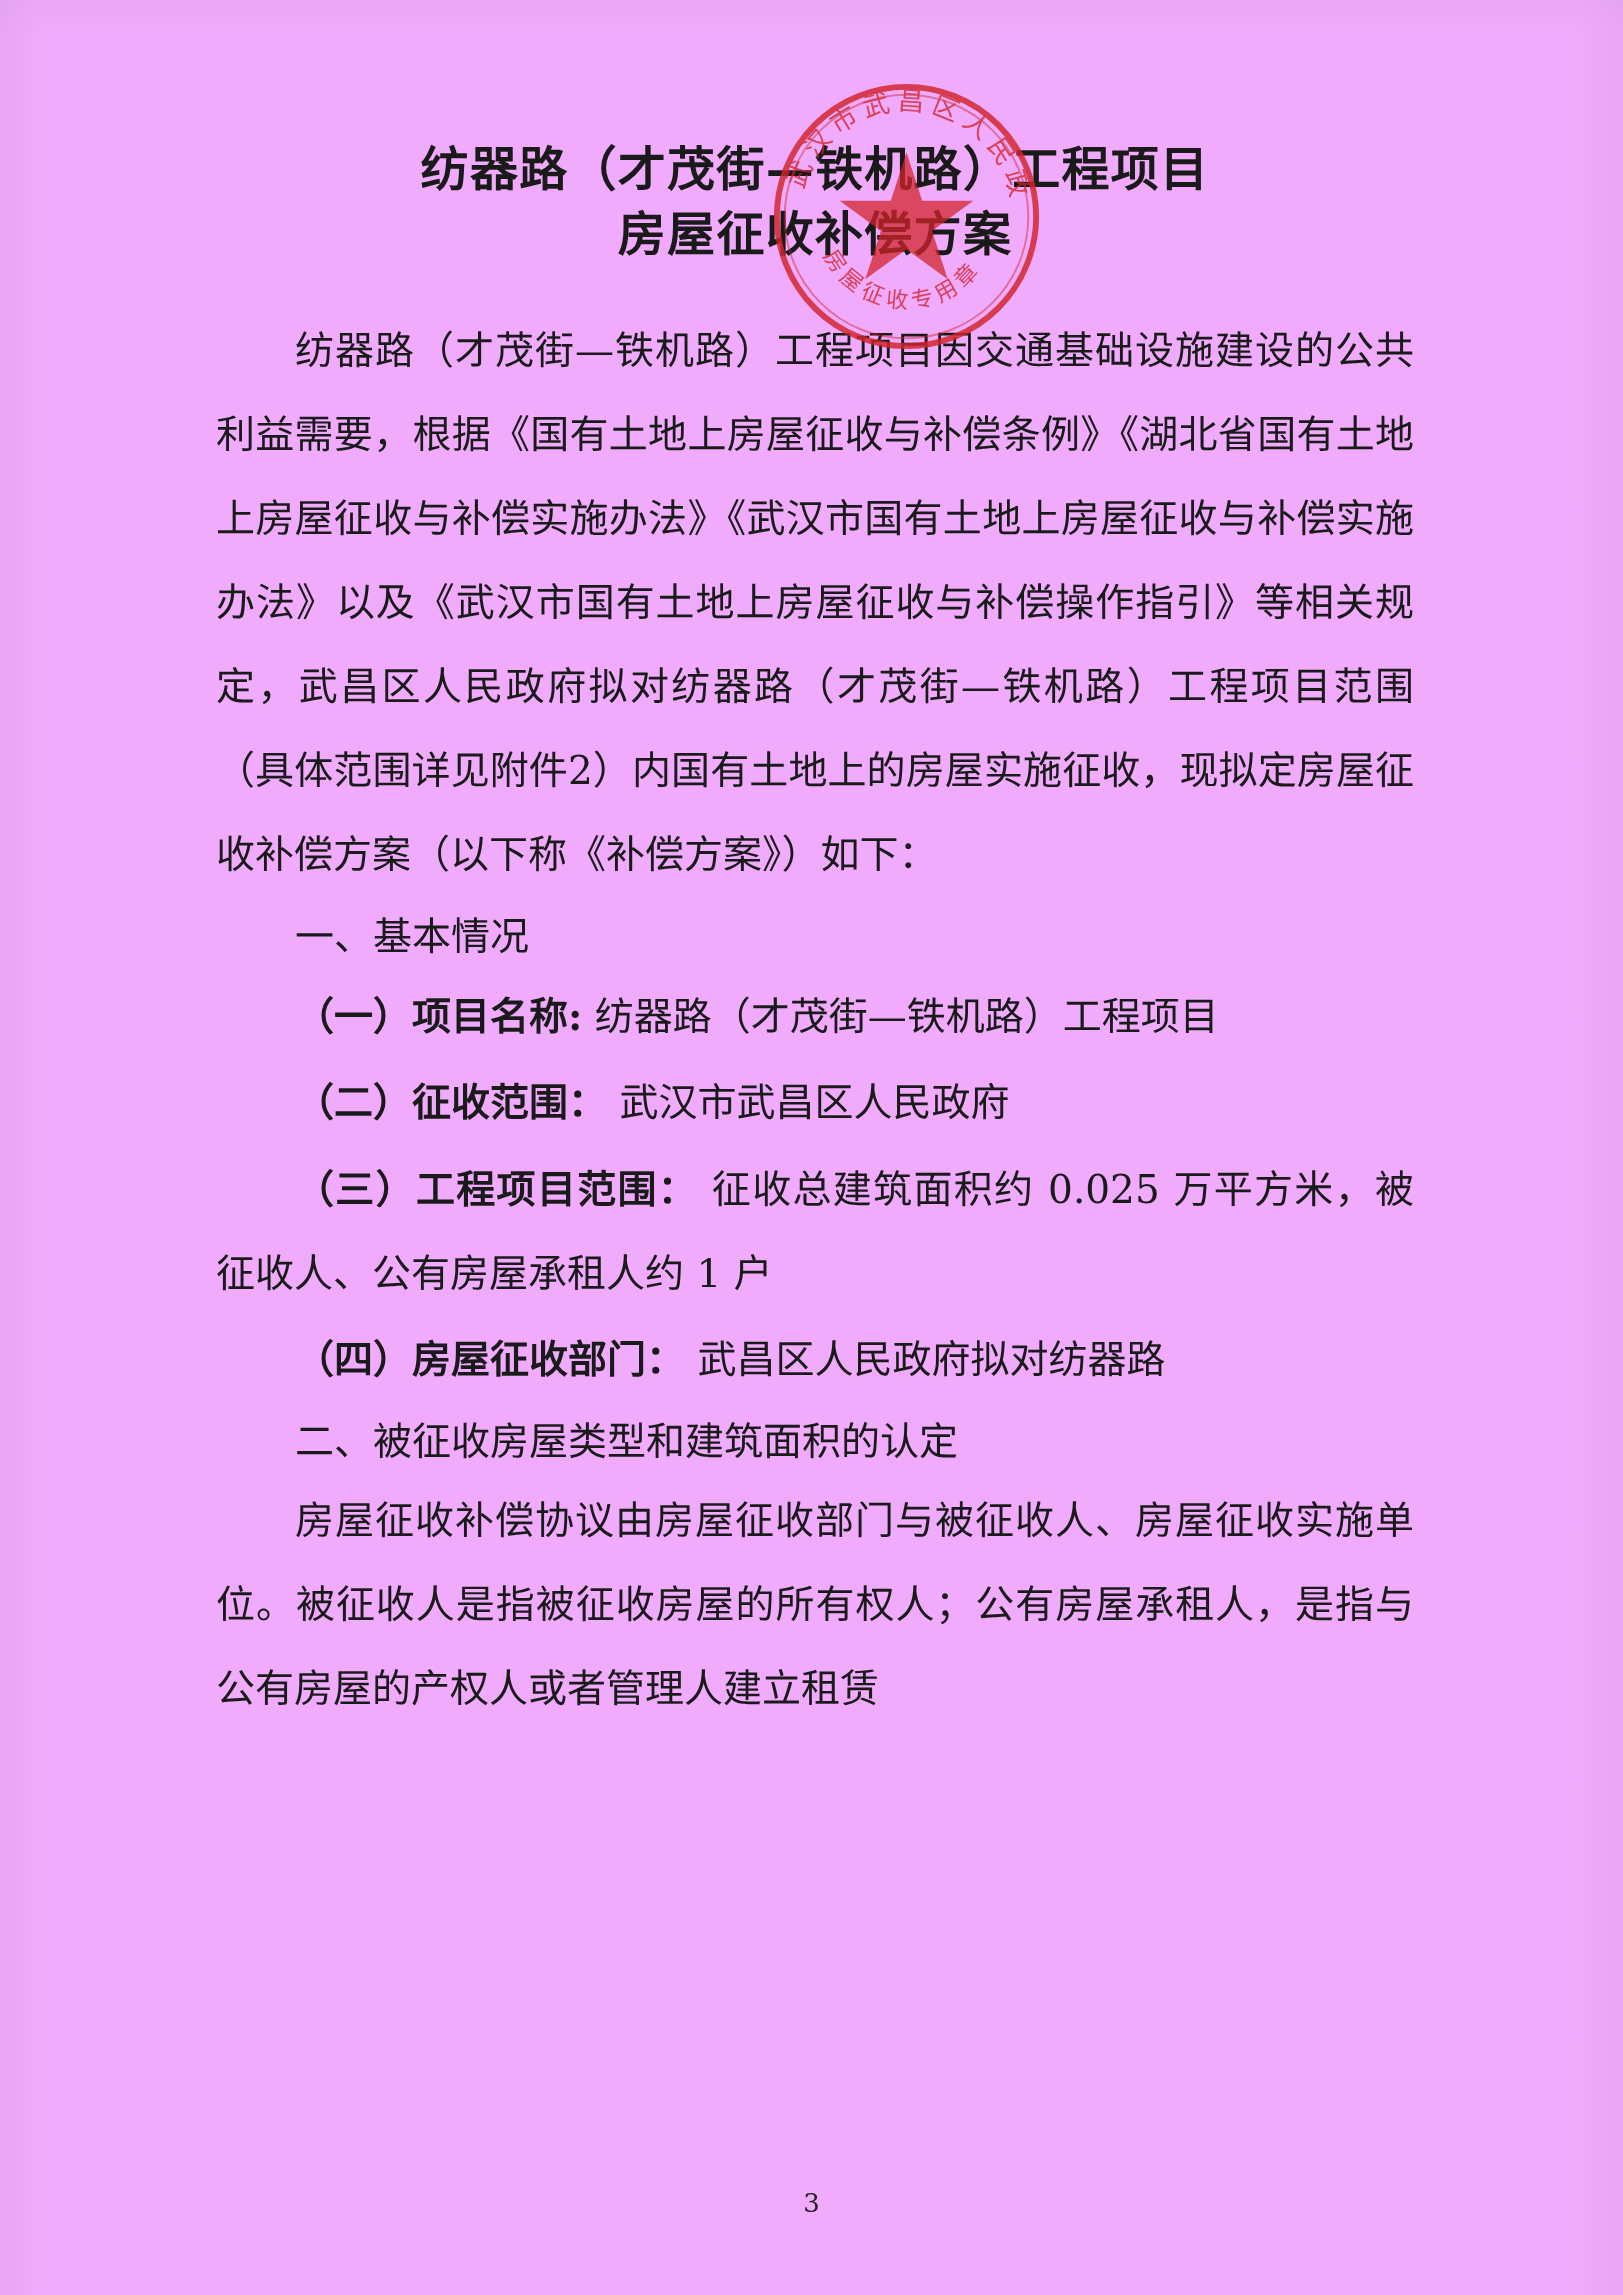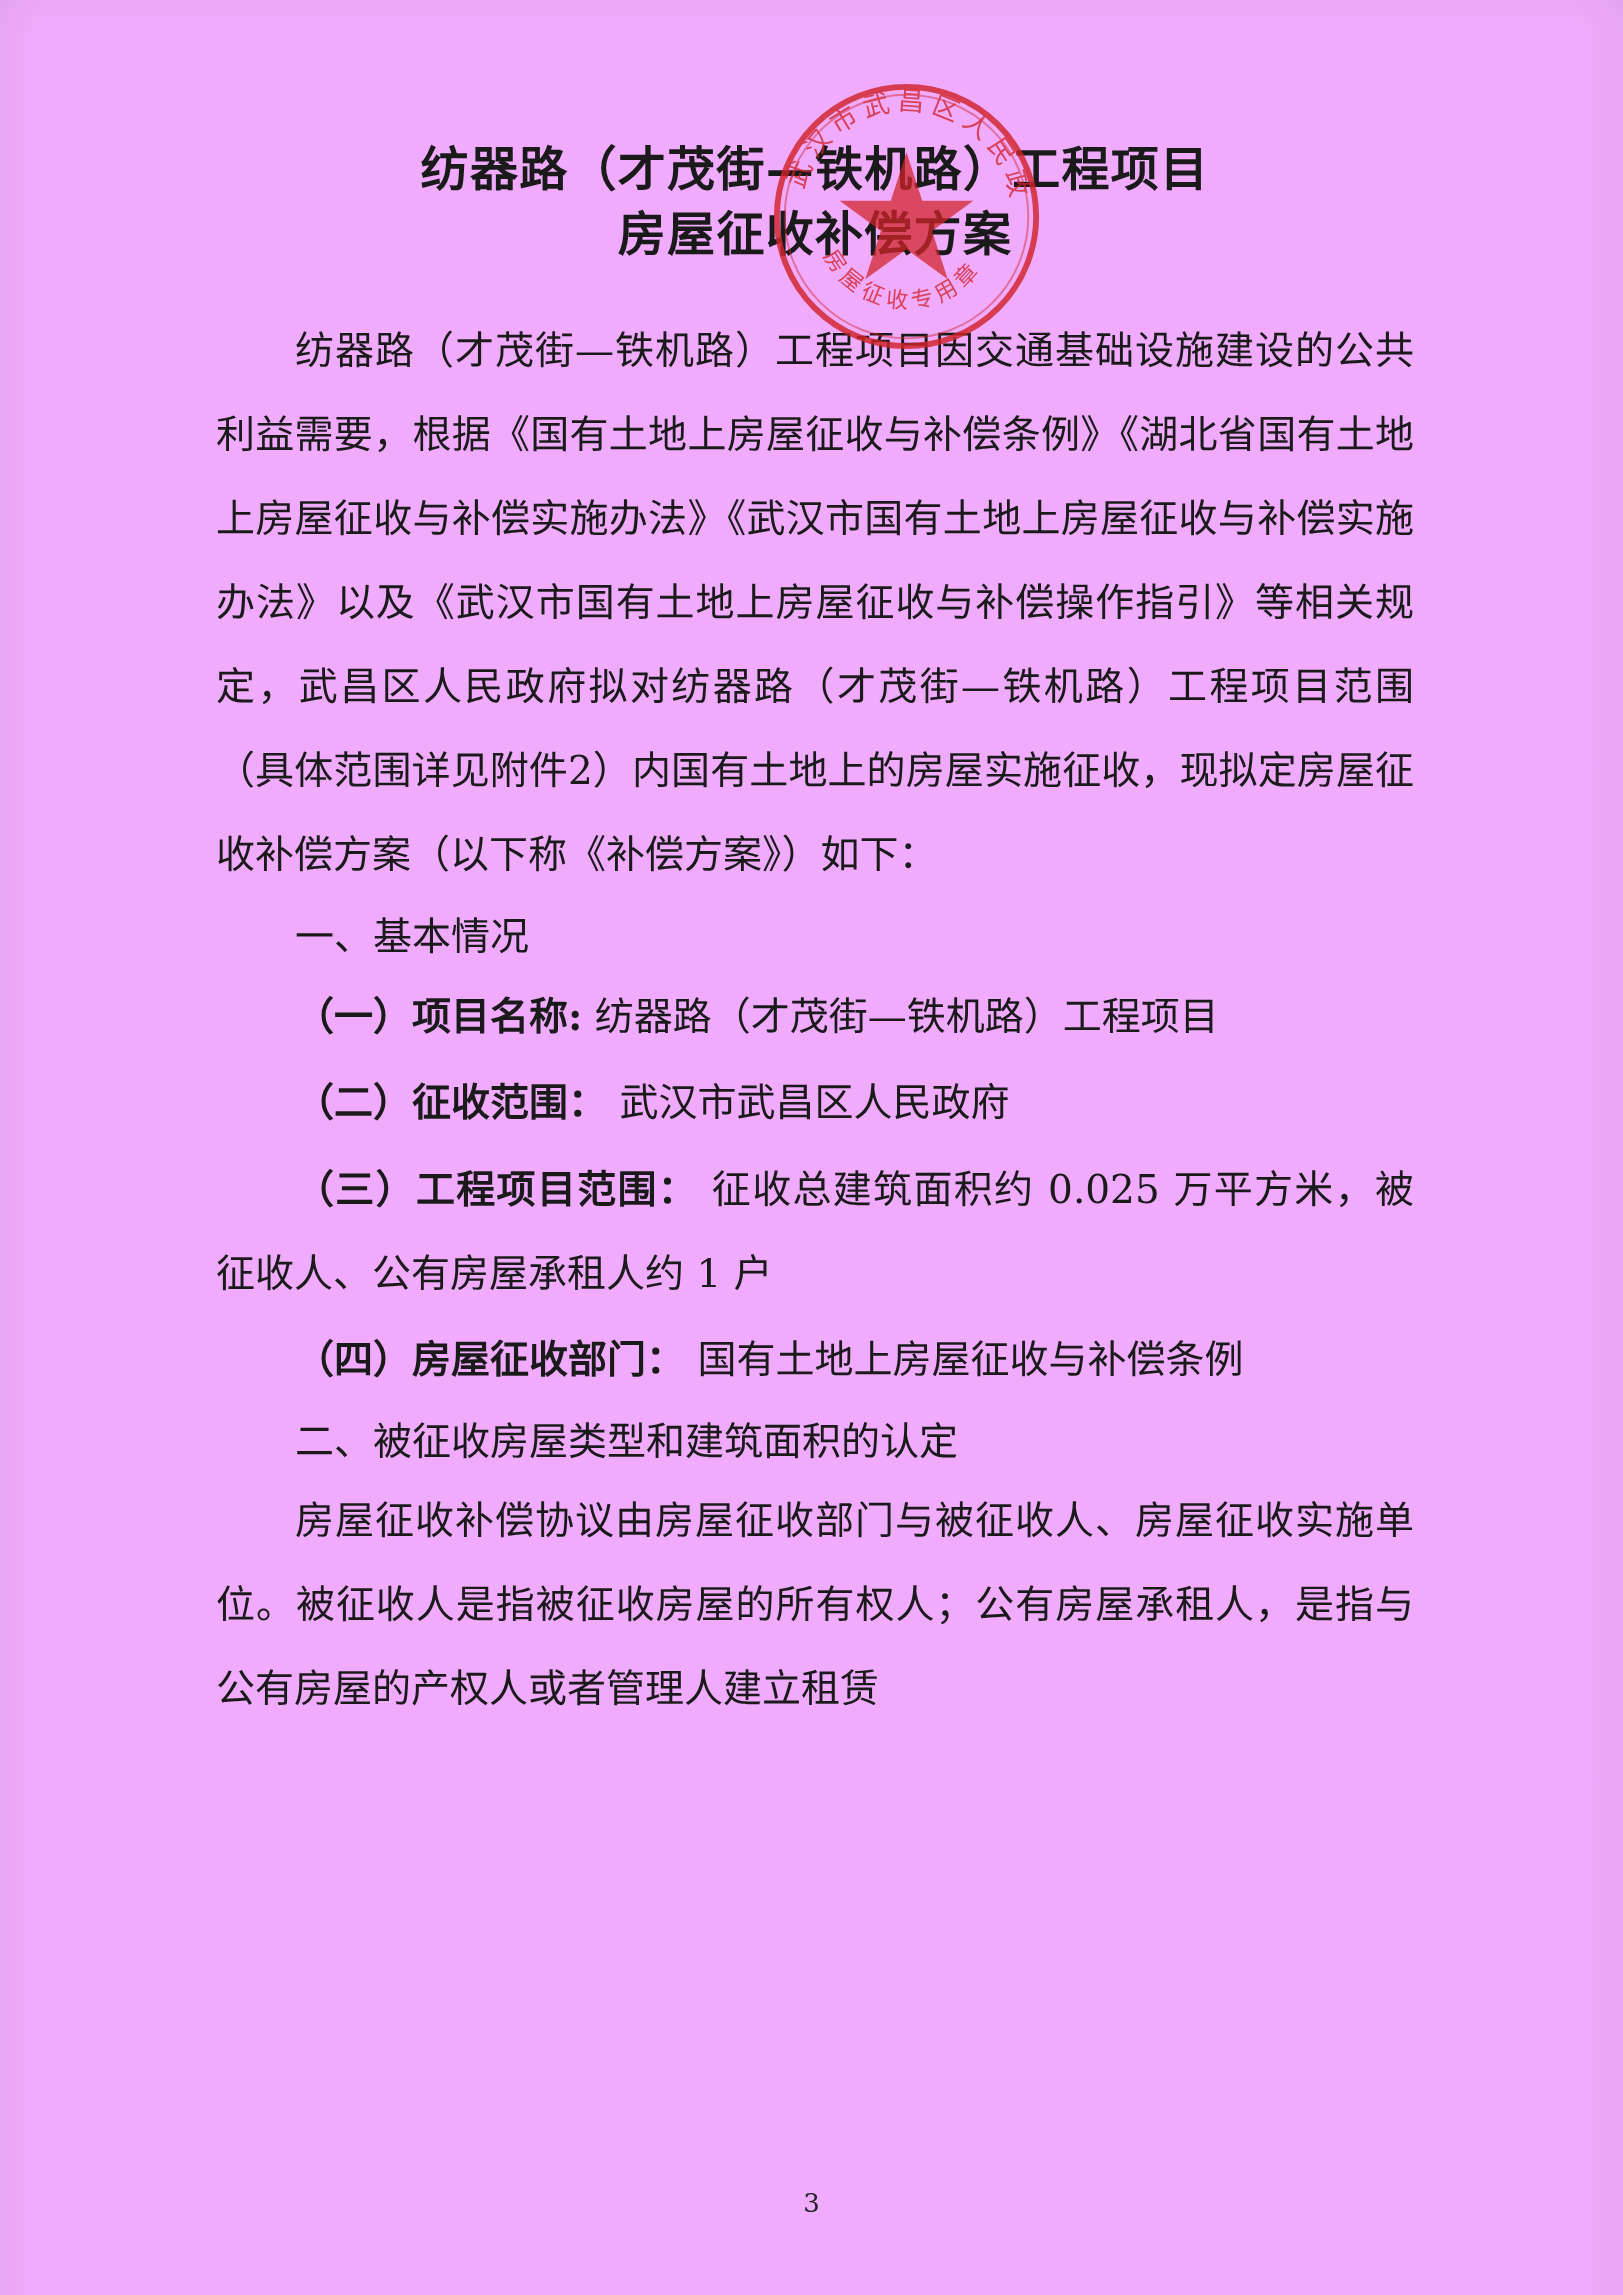--- a/index.html
+++ b/index.html
@@ -123,21 +123,21 @@
         <span>武汉市武昌区人民政府</span>
       </p>
 
       <p class="para">
         <span class="lbl">（三）工程项目范围：</span>
         <span>征收总建筑面积约 0.025 万平方米，被征收人、公有房屋承租人约 1 户</span>
       </p>
 
       <p class="para">
         <span class="lbl">（四）房屋征收部门：</span>
-        <span>国有土地上房屋征收与补偿条例</span>
+        <span>武昌区人民政府拟对纺器路</span>
       </p>
 
 
       <p class="heading">二、被征收房屋类型和建筑面积的认定</p>
 
       <p class="para">房屋征收补偿协议由房屋征收部门与被征收人、房屋征收实施单位。被征收人是指被征收房屋的所有权人；公有房屋承租人，是指与公有房屋的产权人或者管理人建立租赁</p>
 
     </div>
   </div>
 

